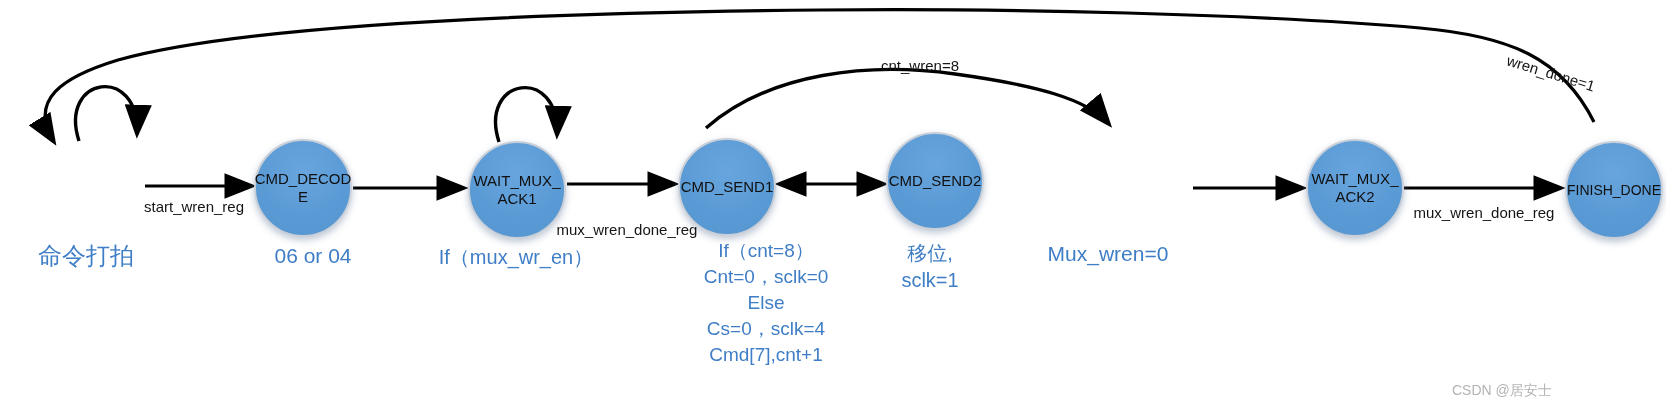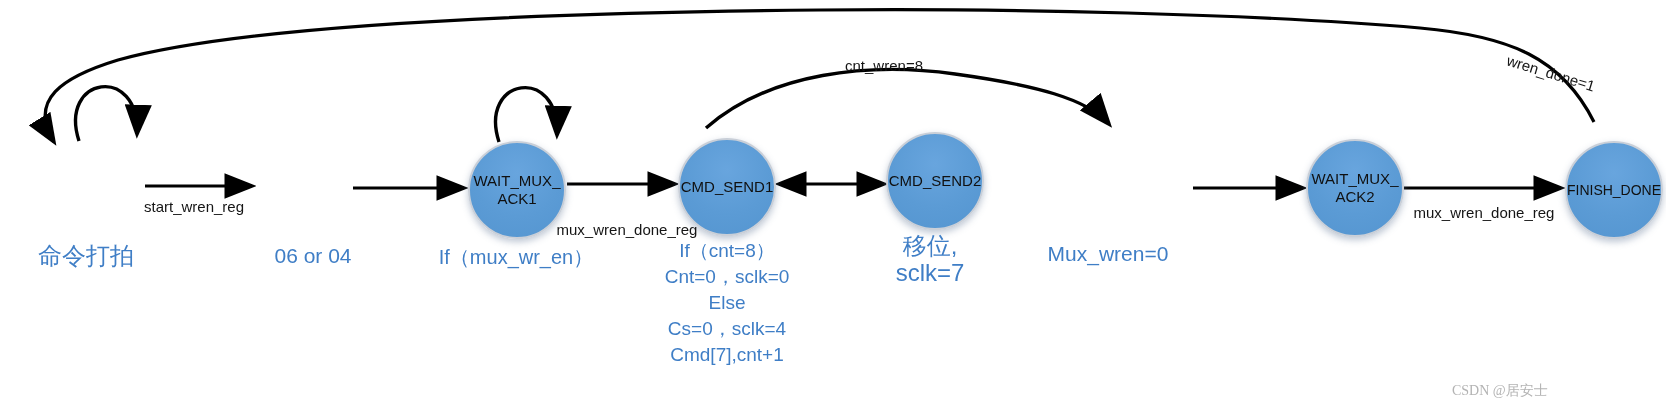--- a/index.html
+++ b/index.html
@@ -22,21 +22,21 @@
     position:absolute;transform:translateX(-50%);
     color:#3f7ec6;text-align:center;white-space:nowrap;
   }
   .ann div{white-space:nowrap;}
   .elabel{
     position:absolute;transform:translate(-50%,-50%);
     color:#151515;font-size:15px;white-space:nowrap;
   }
   .elabel.rot{transform:translate(-50%,-50%) rotate(17deg);}
   .watermark{
-    position:absolute;color:#b3b3b3;font-size:14px;white-space:nowrap;font-family:Liberation Serif, serif;
+    position:absolute;color:#b3b3b3;font-size:14px;white-space:nowrap;
   }
 </style>
 </head>
 <body>
 
 <div id="stage">
 
   <svg id="edges" viewBox="0 0 1666 410" xmlns="http://www.w3.org/2000/svg">
     <defs>
       <marker id="arr" markerWidth="10" markerHeight="8" refX="8.6" refY="4" orient="auto" markerUnits="strokeWidth">
@@ -62,20 +62,24 @@
     <path d="M 779 184 L 884 184" fill="none" stroke="#000" stroke-width="3.2" marker-start="url(#arrStart)" marker-end="url(#arr)"></path>
 
     <path d="M 706 128 C 770 72 870 62 955 74 C 1035 85 1088 99 1109 124" fill="none" stroke="#000" stroke-width="3.4" marker-end="url(#arr)"></path>
 
     <path d="M 1193 188 L 1303 188" fill="none" stroke="#000" stroke-width="3.2" marker-end="url(#arr)"></path>
 
     <path d="M 1404 188 L 1561 188" fill="none" stroke="#000" stroke-width="3.2" marker-end="url(#arr)"></path>
   </svg>
 
 
+  <div class="node" style="left:254px;top:139px">
+    <span>CMD_DECOD</span>
+    <span>E</span>
+  </div>
 
   <div class="node" style="left:468px;top:141px">
     <span>WAIT_MUX_</span>
     <span>ACK1</span>
   </div>
 
   <div class="node" style="left:678px;top:138px">
     <span>CMD_SEND1</span>
   </div>
 
@@ -88,47 +92,47 @@
     <span>WAIT_MUX_</span>
     <span>ACK2</span>
   </div>
 
   <div class="node" style="left:1565px;top:141px;font-size:14px">
     <span>FINISH_DONE</span>
   </div>
 
   <span class="elabel" style="left:194px;top:206px">start_wren_reg</span>
   <span class="elabel" style="left:627px;top:229px">mux_wren_done_reg</span>
-  <span class="elabel" style="left:884px;top:65px">cnt_wren=8</span>
+  <span class="elabel" style="left:920px;top:65px">cnt_wren=8</span>
   <span class="elabel" style="left:1484px;top:212px">mux_wren_done_reg</span>
   <span class="elabel rot" style="left:1551px;top:73px">wren_done=1</span>
 
   <div class="ann" style="left:86px;top:240px;font-size:24px">
     <div>命令打拍</div>
   </div>
 
   <div class="ann" style="left:313px;top:244px;font-size:21px">
     <div>06 or 04</div>
   </div>
 
   <div class="ann" style="left:516px;top:244px;font-size:20px">
     <div>If（mux_wr_en）</div>
   </div>
 
-  <div class="ann" style="left:727px;top:238px;font-size:19px;line-height:26px">
+  <div class="ann" style="left:766px;top:238px;font-size:19px;line-height:26px">
     <div>If（cnt=8）</div>
     <div>Cnt=0，sclk=0</div>
     <div>Else</div>
     <div>Cs=0，sclk=4</div>
     <div>Cmd[7],cnt+1</div>
   </div>
 
-  <div class="ann" style="left:930px;top:232px;font-size:24px;line-height:27px">
+  <div class="ann" style="left:930px;top:240px;font-size:20px;line-height:27px">
     <div>移位,</div>
-    <div>sclk=7</div>
+    <div>sclk=1</div>
   </div>
 
   <div class="ann" style="left:1108px;top:242px;font-size:21px">
     <div>Mux_wren=0</div>
   </div>
 
   <span class="watermark" style="left:1452px;top:382px">CSDN @居安士</span>
 
 </div>
 

